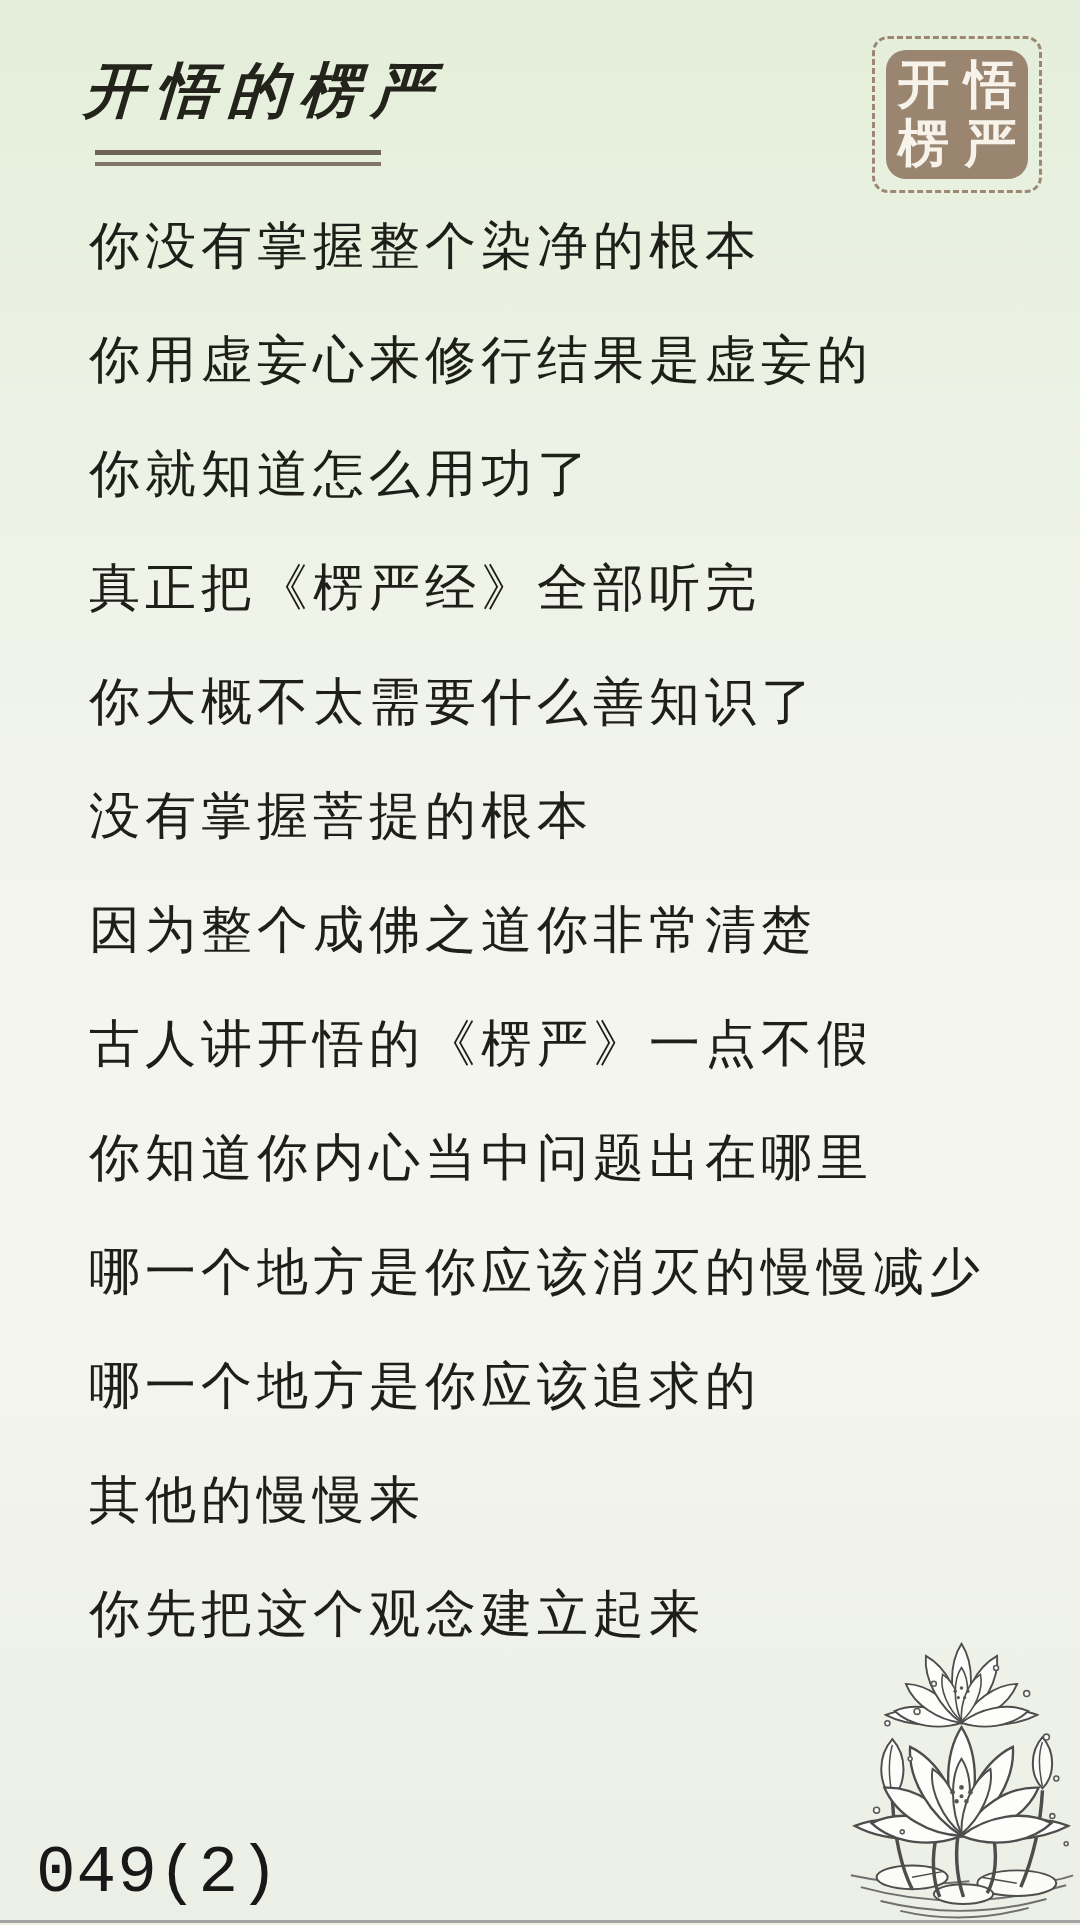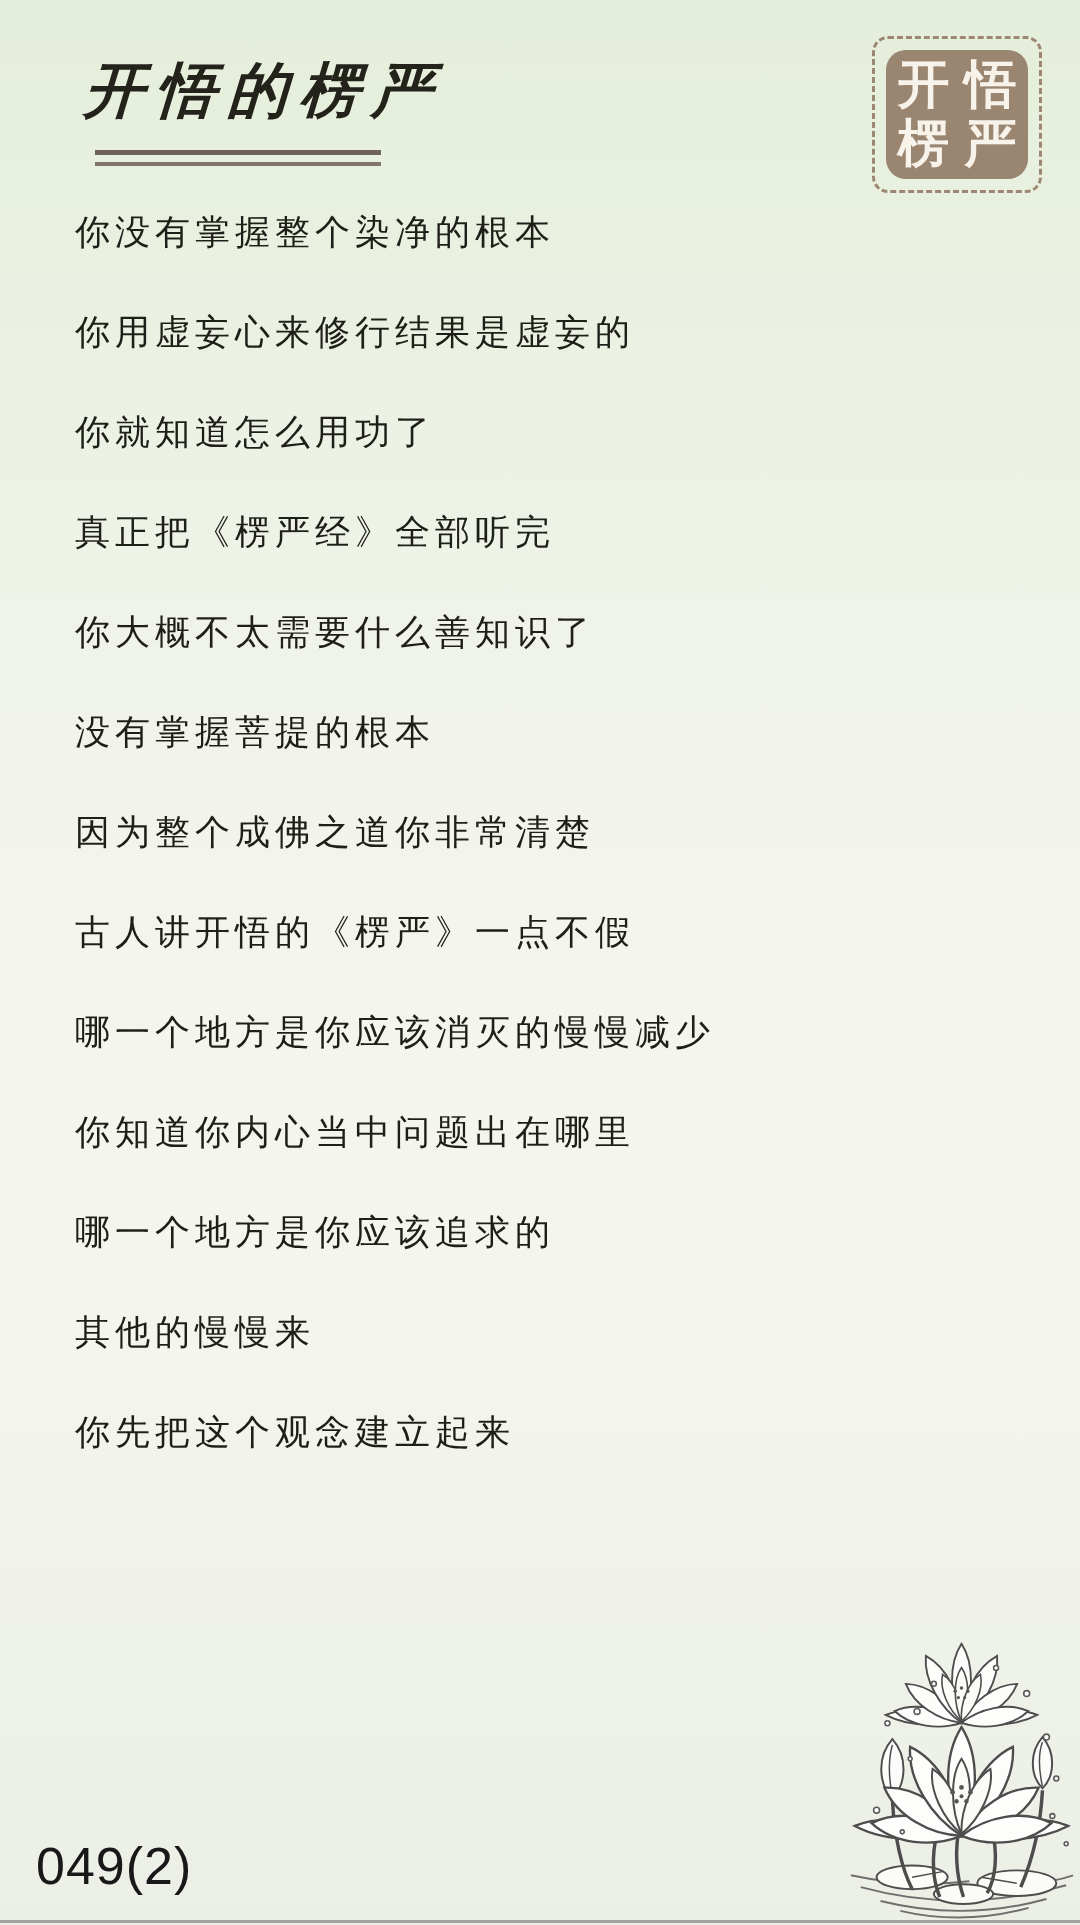--- a/index.html
+++ b/index.html
@@ -45,32 +45,32 @@
   .seal-inner span {
     color:#f7f3ea; font-size:52px; font-weight:bold; line-height:1;
     font-family:"Liberation Serif","DejaVu Serif",serif;
   }
 
   
   .body-lines {
     position:absolute; left:75px; top:182px; width:1000px;
   }
   .body-lines p {
-    margin:0; height:100px;
+    margin:14px; height:100px;
     display:flex; align-items:center;
-    font-size:35px; color:#1f1f19;
+    font-size:51px; color:#1f1f19;
     letter-spacing:5px; white-space:nowrap;
     font-weight:500;
   }
 
   
   .page-number {
     position:absolute; left:36px; top:1836px;
-    font-size:52px; color:#181818; letter-spacing:1px;
-    font-family:Liberation Sans, sans-serif;
+    font-size:66px; color:#181818; letter-spacing:1px;
+    font-family:Liberation Mono, monospace;
     text-align:center;
   }
 
   
   .bottom-line {
     position:absolute; left:0; bottom:2px;
     width:100%; height:3px; background:#a3a3a1;
   }
 
   
@@ -98,22 +98,22 @@
 
   <div class="body-lines">
     <p>你没有掌握整个染净的根本</p>
     <p>你用虚妄心来修行结果是虚妄的</p>
     <p>你就知道怎么用功了</p>
     <p>真正把《楞严经》全部听完</p>
     <p>你大概不太需要什么善知识了</p>
     <p>没有掌握菩提的根本</p>
     <p>因为整个成佛之道你非常清楚</p>
     <p>古人讲开悟的《楞严》一点不假</p>
+    <p>你知道你内心当中问题出在哪里</p>
     <p>哪一个地方是你应该消灭的慢慢减少</p>
-    <p>你知道你内心当中问题出在哪里</p>
     <p>哪一个地方是你应该追求的</p>
     <p>其他的慢慢来</p>
     <p>你先把这个观念建立起来</p>
   </div>
 
   <div class="page-number">049(2)</div>
 
   <div class="lotus">
     <svg viewBox="0 0 240 286" width="237" height="283" xmlns="http://www.w3.org/2000/svg">
       <g fill="none" stroke="#6f6f6f" stroke-width="2">

